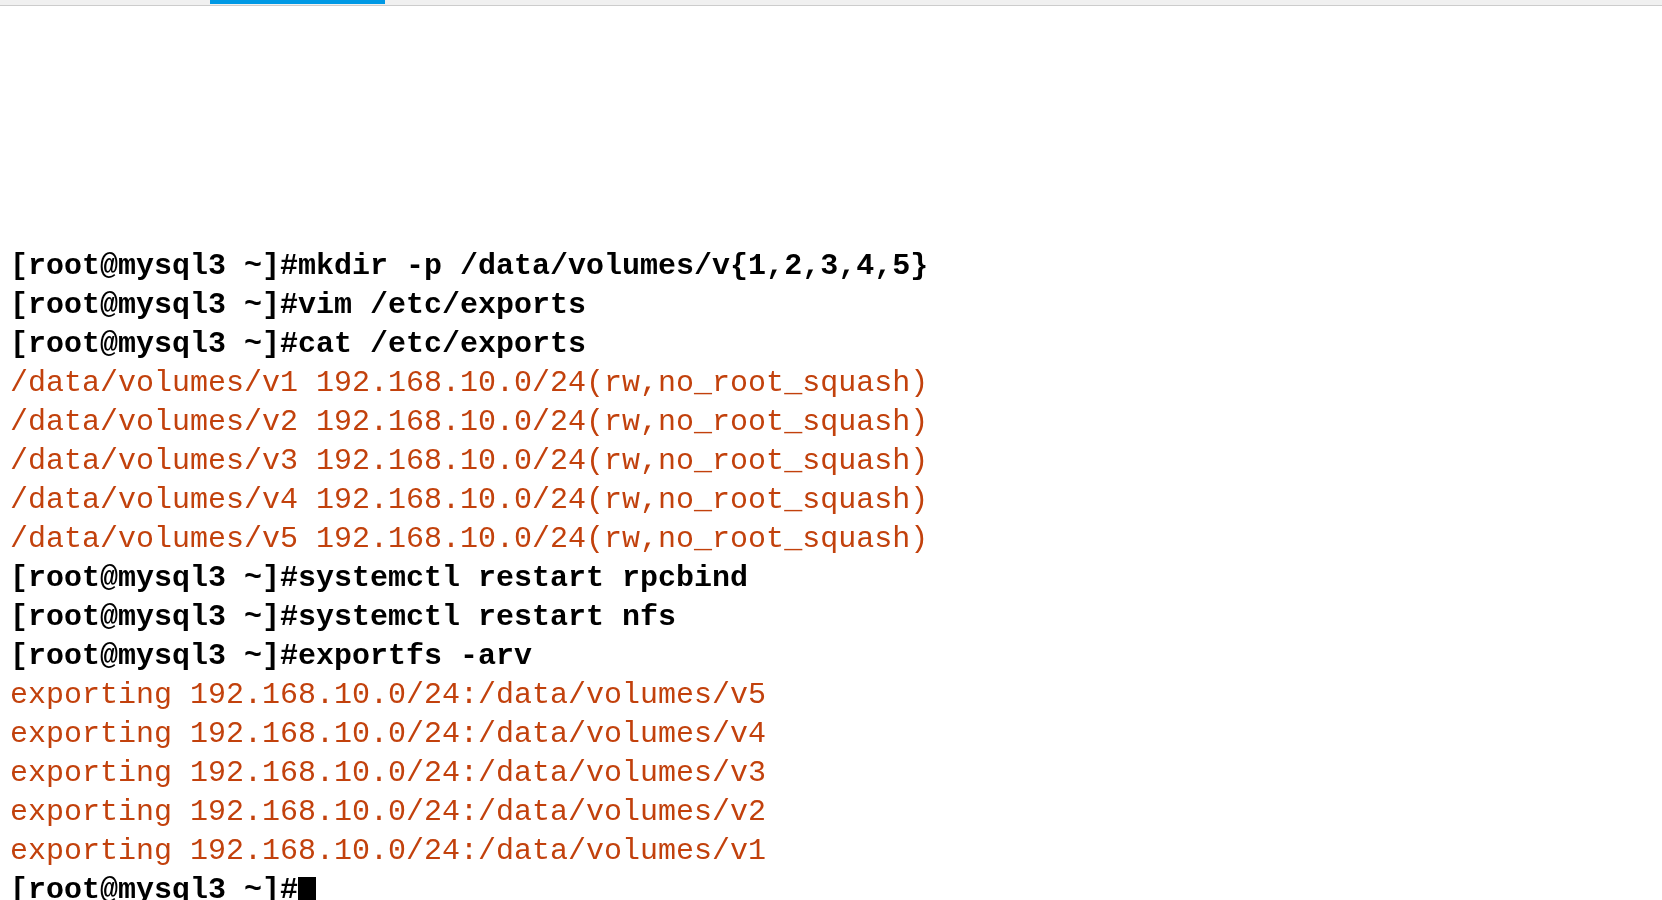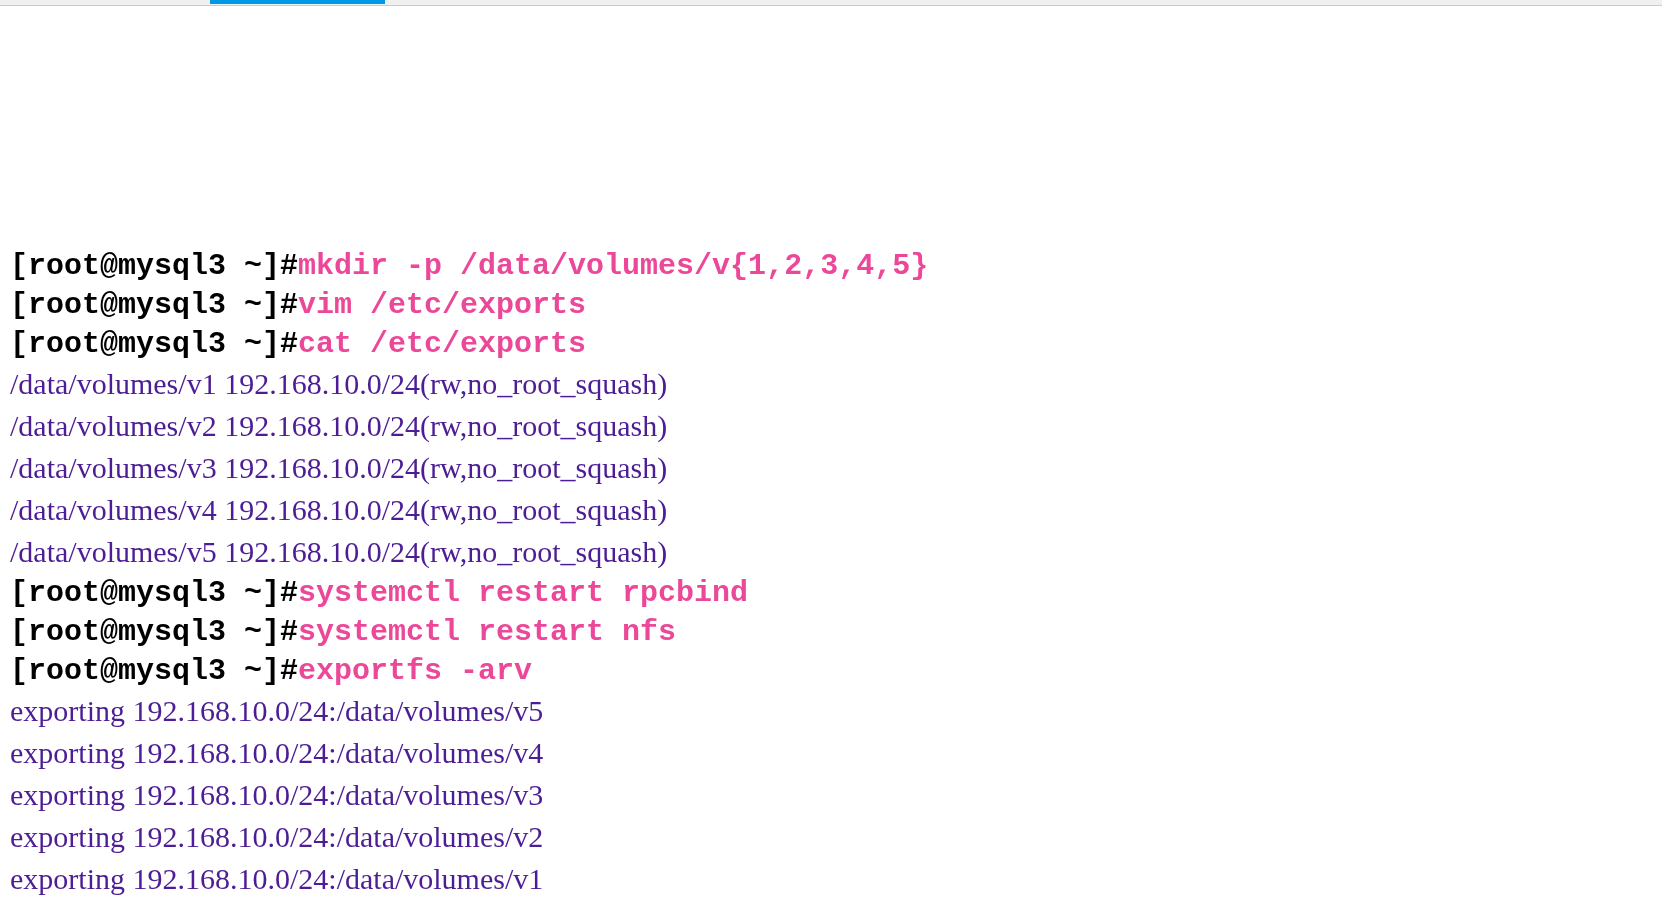--- a/index.html
+++ b/index.html
@@ -34,26 +34,25 @@
       background: #0099e5;
     }
     .terminal {
       margin-top: 8px;
     }
     .prompt {
       color: #000000;
       font-weight: bold;
     }
     .cmd {
-      color: #ec4899;
+      color: #000000;
       font-weight: bold;
     }
     .output {
-      color: #4c1d95;
-      font-family: Liberation Serif, serif;
+      color: #c2410c;
     }
     .cursor {
       display: inline-block;
       width: 18px;
       height: 30px;
       background: #000000;
       vertical-align: text-bottom;
     }
   </style>
 </head>

